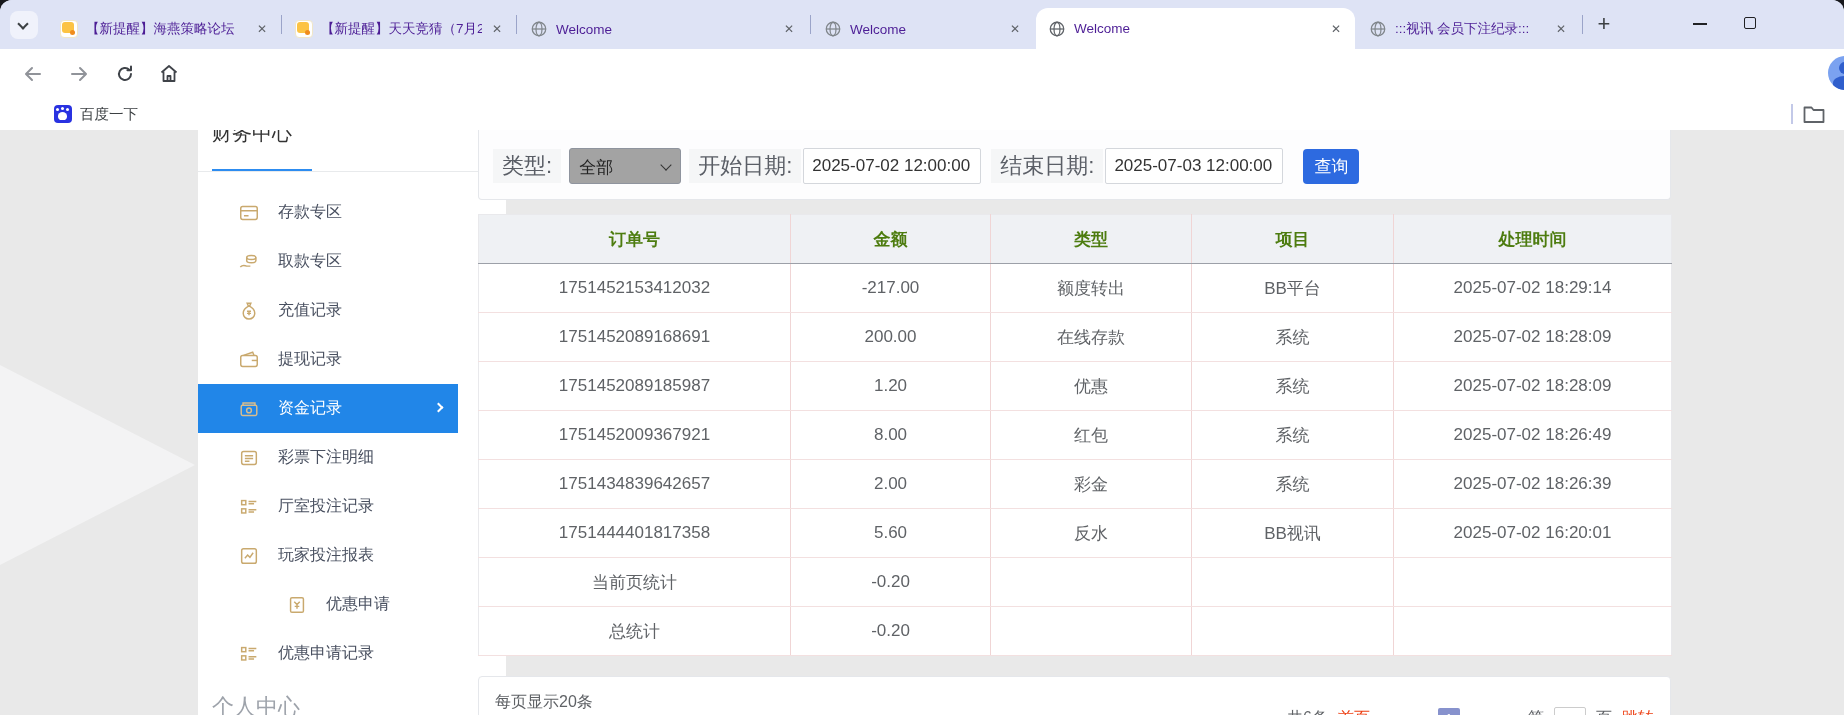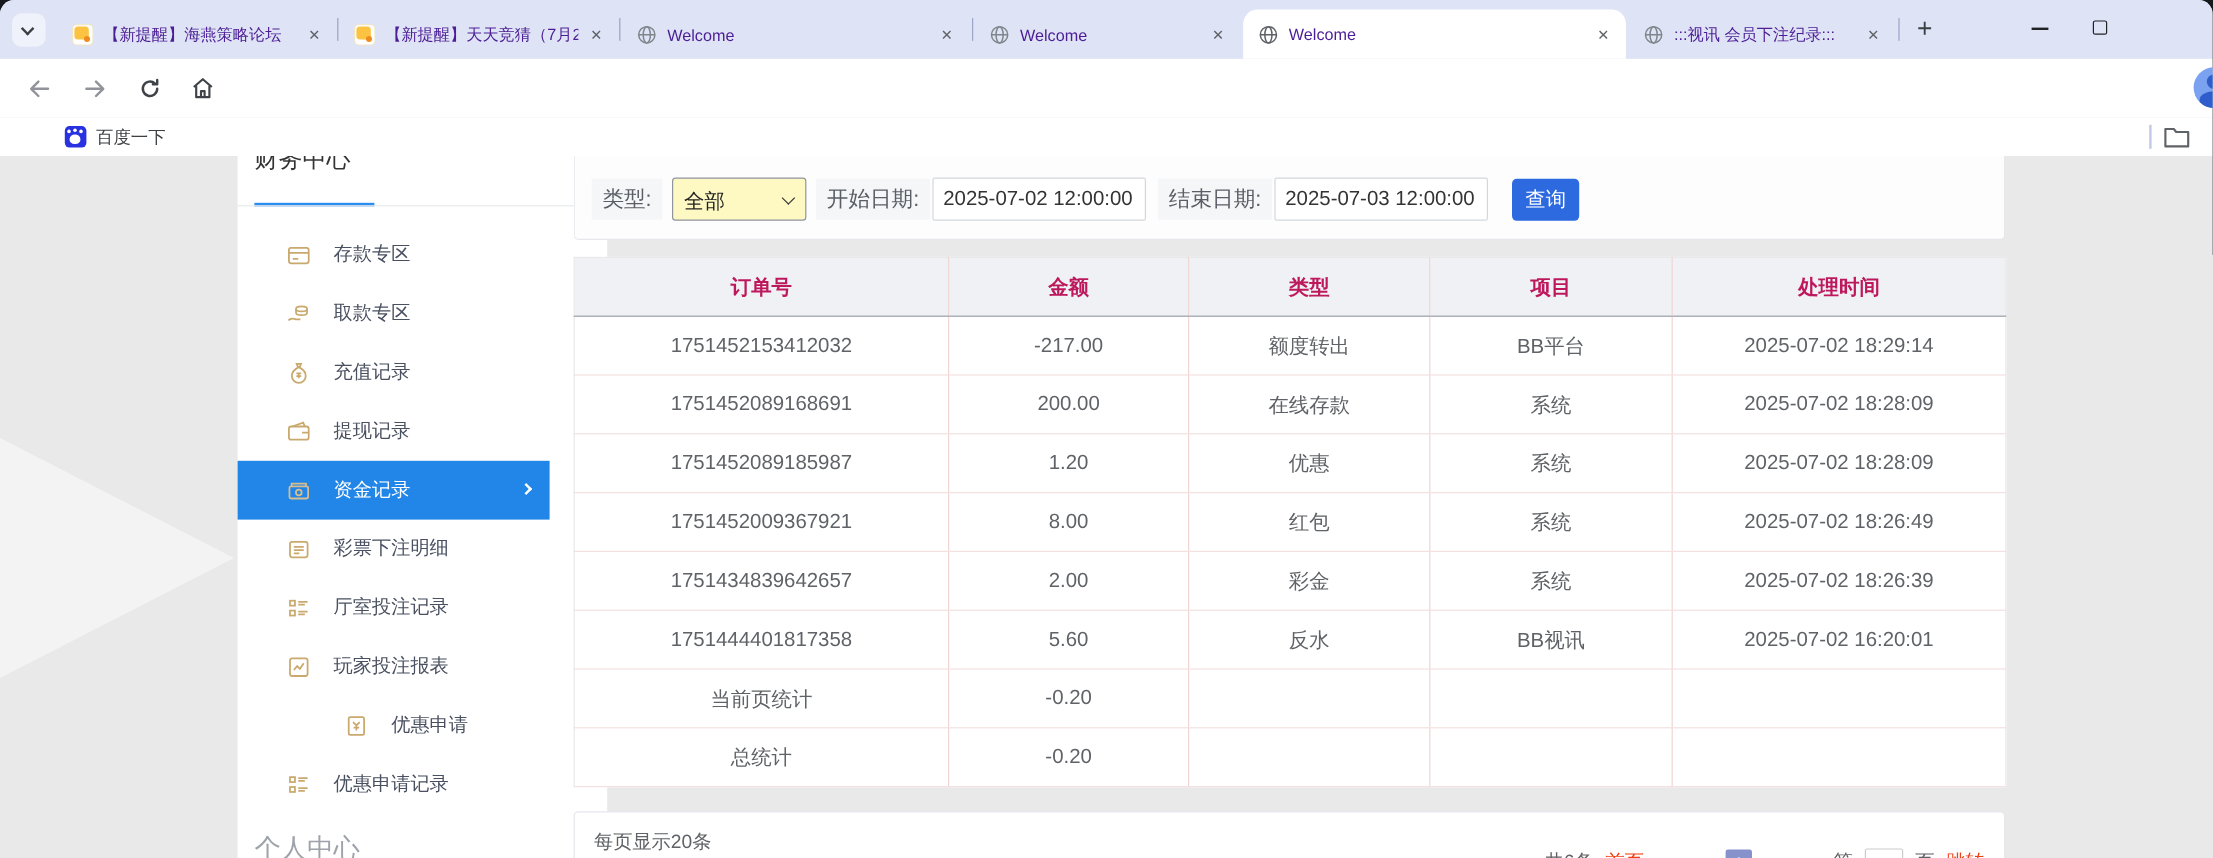--- a/index.html
+++ b/index.html
@@ -56,31 +56,31 @@
   .side-item .ic{flex:none;margin-left:40px;width:22px;height:22px;}
   .side-item .lb{margin-left:18px;font-size:16px;color:#495060;}
   .side-item.active{background:#2186e8;}
   .side-item.active .lb{color:#fff;}
   .side-item.active .arrow{position:absolute;right:16px;top:20px;width:7px;height:7px;border-right:2px solid #fff;border-top:2px solid #fff;transform:rotate(45deg);}
   .side-foot{position:absolute;left:14px;top:562px;font-size:22px;line-height:30px;color:#9ea3ab;white-space:nowrap;}
 
   
   .filter-panel{position:absolute;left:478px;top:-8px;width:1193px;height:78px;background:#fdfdfe;border:1px solid #e5e7eb;border-top:none;border-radius:0 0 4px 4px;}
   .filter-row{position:absolute;left:14px;top:26px;height:36px;display:flex;align-items:center;}
-  .chip{height:34px;line-height:34px;padding:0 9px;background:#f5f6f7;color:#5a5e66;font-size:18px;white-space:nowrap;}
-  .sel{position:relative;width:112px;height:36px;border:1px solid #8f949e;border-radius:3px;background:#fef9c3;margin-left:8px;cursor:pointer;}
+  .chip{height:34px;line-height:34px;padding:0 9px;background:#f5f6f7;color:#5a5e66;font-size:22px;white-space:nowrap;}
+  .sel{position:relative;width:112px;height:36px;border:1px solid #8f949e;border-radius:3px;background:#a3a3a3;margin-left:8px;cursor:pointer;}
   .sel .val{position:absolute;left:9px;top:7px;font-size:17px;color:#222;}
   .sel .chev{position:absolute;right:10px;top:12px;width:8px;height:8px;border-right:1.8px solid #333;border-bottom:1.8px solid #333;transform:rotate(45deg);}
   .f-gap8{margin-left:8px;} .f-gap10{margin-left:10px;}
   .f-input{width:178px;height:36px;border:1px solid #d4d7dc;border-radius:2px;background:#fff;font-size:17px;color:#333;padding:0 8px;margin-left:2px;outline:none;}
   .btn-query{width:56px;height:35px;margin-left:20px;background:#2d6ae0;color:#fff;font-size:17px;border:none;border-radius:4px;cursor:pointer;}
 
   
   .grid{position:absolute;left:478px;top:84px;width:1193px;border-collapse:collapse;table-layout:fixed;background:#fff;}
-  .grid th{height:49px;background:#eff1f4;color:#be185d;font-size:17px;font-weight:bold;border-bottom:1px solid #9ca0a8;border-right:1px solid #f0d5d5;border-top:1px solid #e9e9ec;}
+  .grid th{height:49px;background:#eff1f4;color:#4d7c0f;font-size:17px;font-weight:bold;border-bottom:1px solid #9ca0a8;border-right:1px solid #f0d5d5;border-top:1px solid #e9e9ec;}
   .grid th:first-child{border-left:1px solid #e9e9ec;} .grid th:last-child{border-right:1px solid #e9e9ec;}
   .grid td{height:49px;color:#5f6266;font-size:17px;text-align:center;border-bottom:1px solid #f3e0e0;border-right:1px solid #f0d5d5;background:#fff;}
   .grid td:first-child{border-left:1px solid #e9e9ec;} .grid td:last-child{border-right:1px solid #e9e9ec;}
 
   
   .pager-panel{position:absolute;left:478px;top:546px;width:1193px;height:70px;background:#fff;border:1px solid #e5e7eb;border-radius:4px;}
   .pager-left{position:absolute;left:16px;top:15px;font-size:16px;color:#5f6266;}
   .pager-right{position:absolute;right:16px;top:13px;display:flex;align-items:center;gap:10px;font-size:16px;}
   .pg-total{color:#5f6266;} .pg-red{color:#ed4014;cursor:pointer;} .pg-blue{color:#2d8cf0;cursor:pointer;margin-top:36px;}
   .pg-cur{width:22px;height:22px;line-height:22px;text-align:center;background:#8792cd;color:#fff;font-size:14px;border-radius:2px;cursor:pointer;}

